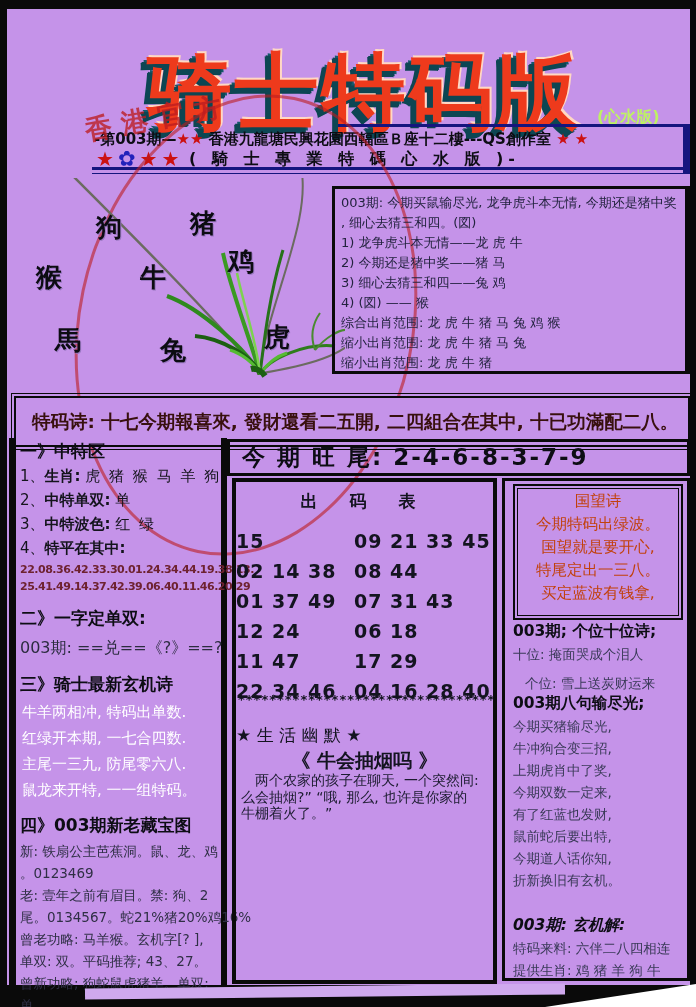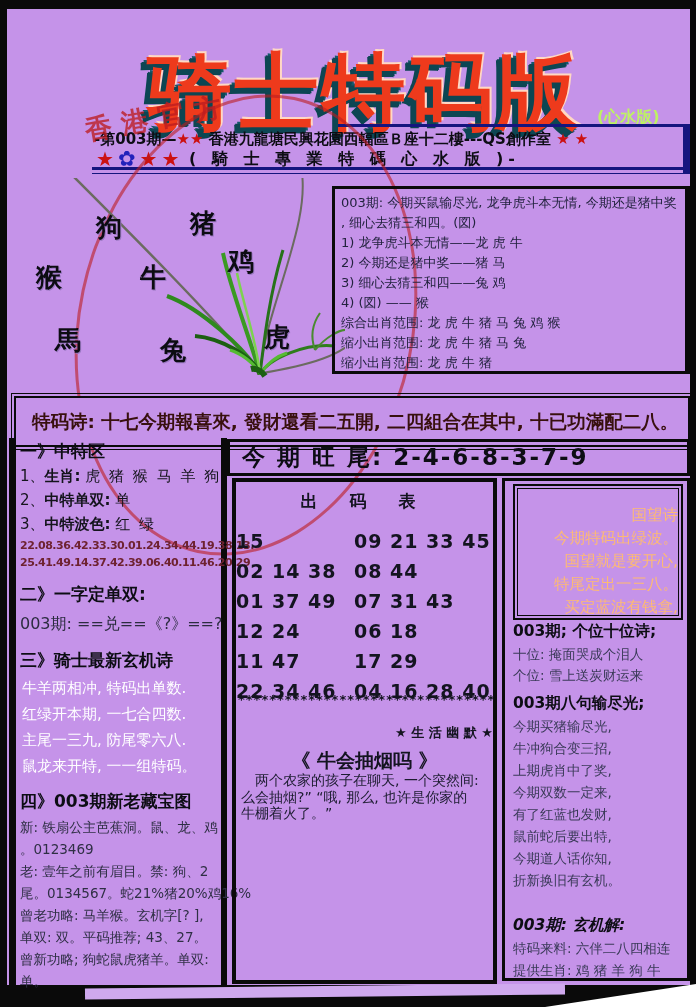--- a/index.html
+++ b/index.html
@@ -65,31 +65,31 @@
   
   .mid-box{left:232px;top:478px;width:265px;height:506px;border:4px solid #0a0a0a;box-sizing:border-box;
            color:#141420;}
   .ct-title{position:absolute;left:0;top:8px;width:100%;text-align:center;font-size:17px;
             font-weight:bold;letter-spacing:13px;}
   .ct-rows{position:absolute;left:0;top:44px;width:100%;}
   .ct-row{display:flex;height:30px;align-items:center;font-size:19px;font-weight:bold;letter-spacing:1px;}
   .ct-c1{width:118px;}
   .ct-sep{position:absolute;left:2px;top:210px;width:100%;font-size:13px;font-weight:bold;
           letter-spacing:1px;white-space:nowrap;overflow:hidden;}
-  .hum-head{position:absolute;left:0;top:242px;width:100%;text-align:right;font-size:13px;font-weight:bold;}
+  .hum-head{position:absolute;left:0;top:242px;width:100%;text-align:left;font-size:17px;font-weight:normal;}
   .hum-title{position:absolute;left:0;top:266px;width:100%;text-align:center;font-size:19px;font-weight:bold;}
   .hum-lines{position:absolute;left:5px;top:290px;width:250px;font-size:14px;line-height:16.5px;
              color:#1c1c30;white-space:nowrap;}
   .hum-lines div:first-child{padding-left:14px;}
 
   
   .right-box{left:502px;top:478px;width:188px;height:503px;border:3px solid #0a0a0a;box-sizing:border-box;}
   .gw-outer{position:absolute;left:8px;top:3px;width:166px;height:132px;border:2px solid #0a0a0a;}
   .gw-inner{position:absolute;left:2px;top:2px;right:2px;bottom:2px;border:1px solid #0a0a0a;
-            text-align:right;font-size:15.5px;line-height:23px;color:#fdba74;padding-top:15px;}
+            text-align:center;font-size:15.5px;line-height:23px;color:#c2410c;padding-top:1px;}
   .rc-sec-title{position:absolute;left:8px;font-size:15.5px;font-weight:bold;color:#0d0d14;white-space:nowrap;}
   .rc-line{position:absolute;left:8px;font-size:13.5px;color:#3a3a58;white-space:nowrap;}
 
   
   .bottom-strip{left:85px;top:986px;width:480px;height:11px;background:#cfa9ee;transform:rotate(-.6deg);}
   .corner-white{left:545px;top:984px;width:151px;height:23px;background:#ffffff;
                 clip-path:polygon(0 100%,100% 0,100% 100%);}
 </style>
 </head>
 <body>
@@ -167,20 +167,23 @@
       <span class="val">虎 猪 猴 马 羊 狗</span>
     </div>
     <div class="lc-item">
       <span>2、</span><b>中特单双:</b>
       <span class="val">单</span>
     </div>
     <div class="lc-item">
       <span>3、</span><b>中特波色:</b>
       <span class="val">红  绿</span>
     </div>
+    <div class="lc-item">
+      <span>4、</span><b>特平在其中:</b>
+    </div>
     <div class="lc-nums">22.08.36.42.33.30.01.24.34.44.19.38.13.</div>
     <div class="lc-nums">25.41.49.14.37.42.39.06.40.11.46.20.29</div>
     <div class="lc-title lc-sec">二》一字定单双:</div>
     <div class="lc-line">003期: ==兑==《?》==?</div>
     <div class="lc-title lc-sec">三》骑士最新玄机诗</div>
     <div class="lc-poem">牛羊两相冲, 特码出单数.</div>
     <div class="lc-poem">红绿开本期, 一七合四数.</div>
     <div class="lc-poem">主尾一三九, 防尾零六八.</div>
     <div class="lc-poem">鼠龙来开特, 一一组特码。</div>
     <div class="lc-title lc-sec">四》003期新老藏宝图</div>
@@ -239,21 +242,21 @@
       <div class="gw-inner">
         <div>国望诗</div>
         <div>今期特码出绿波。</div>
         <div>国望就是要开心,</div>
         <div>特尾定出一三八。</div>
         <div>买定蓝波有钱拿,</div>
       </div>
     </div>
     <div class="rc-sec-title" style="top:140px;">003期; 个位十位诗;</div>
     <div class="rc-line" style="top:165px;">十位: 掩面哭成个泪人</div>
-    <div class="rc-line" style="top:186px;">个位: 雪上送炭财运来</div>
+    <div class="rc-line" style="top:194px;margin-left:12px;">个位: 雪上送炭财运来</div>
     <div class="rc-sec-title" style="top:212px;">003期八句输尽光;</div>
     <div class="rc-line" style="top:237px;">今期买猪输尽光,</div>
     <div class="rc-line" style="top:259px;">牛冲狗合变三招,</div>
     <div class="rc-line" style="top:281px;">上期虎肖中了奖,</div>
     <div class="rc-line" style="top:303px;">今期双数一定来,</div>
     <div class="rc-line" style="top:325px;">有了红蓝也发财,</div>
     <div class="rc-line" style="top:347px;">鼠前蛇后要出特,</div>
     <div class="rc-line" style="top:369px;">今期道人话你知,</div>
     <div class="rc-line" style="top:391px;">折新换旧有玄机。</div>
     <div class="rc-sec-title" style="top:434px;font-style:italic;">003期: 玄机解:</div>

